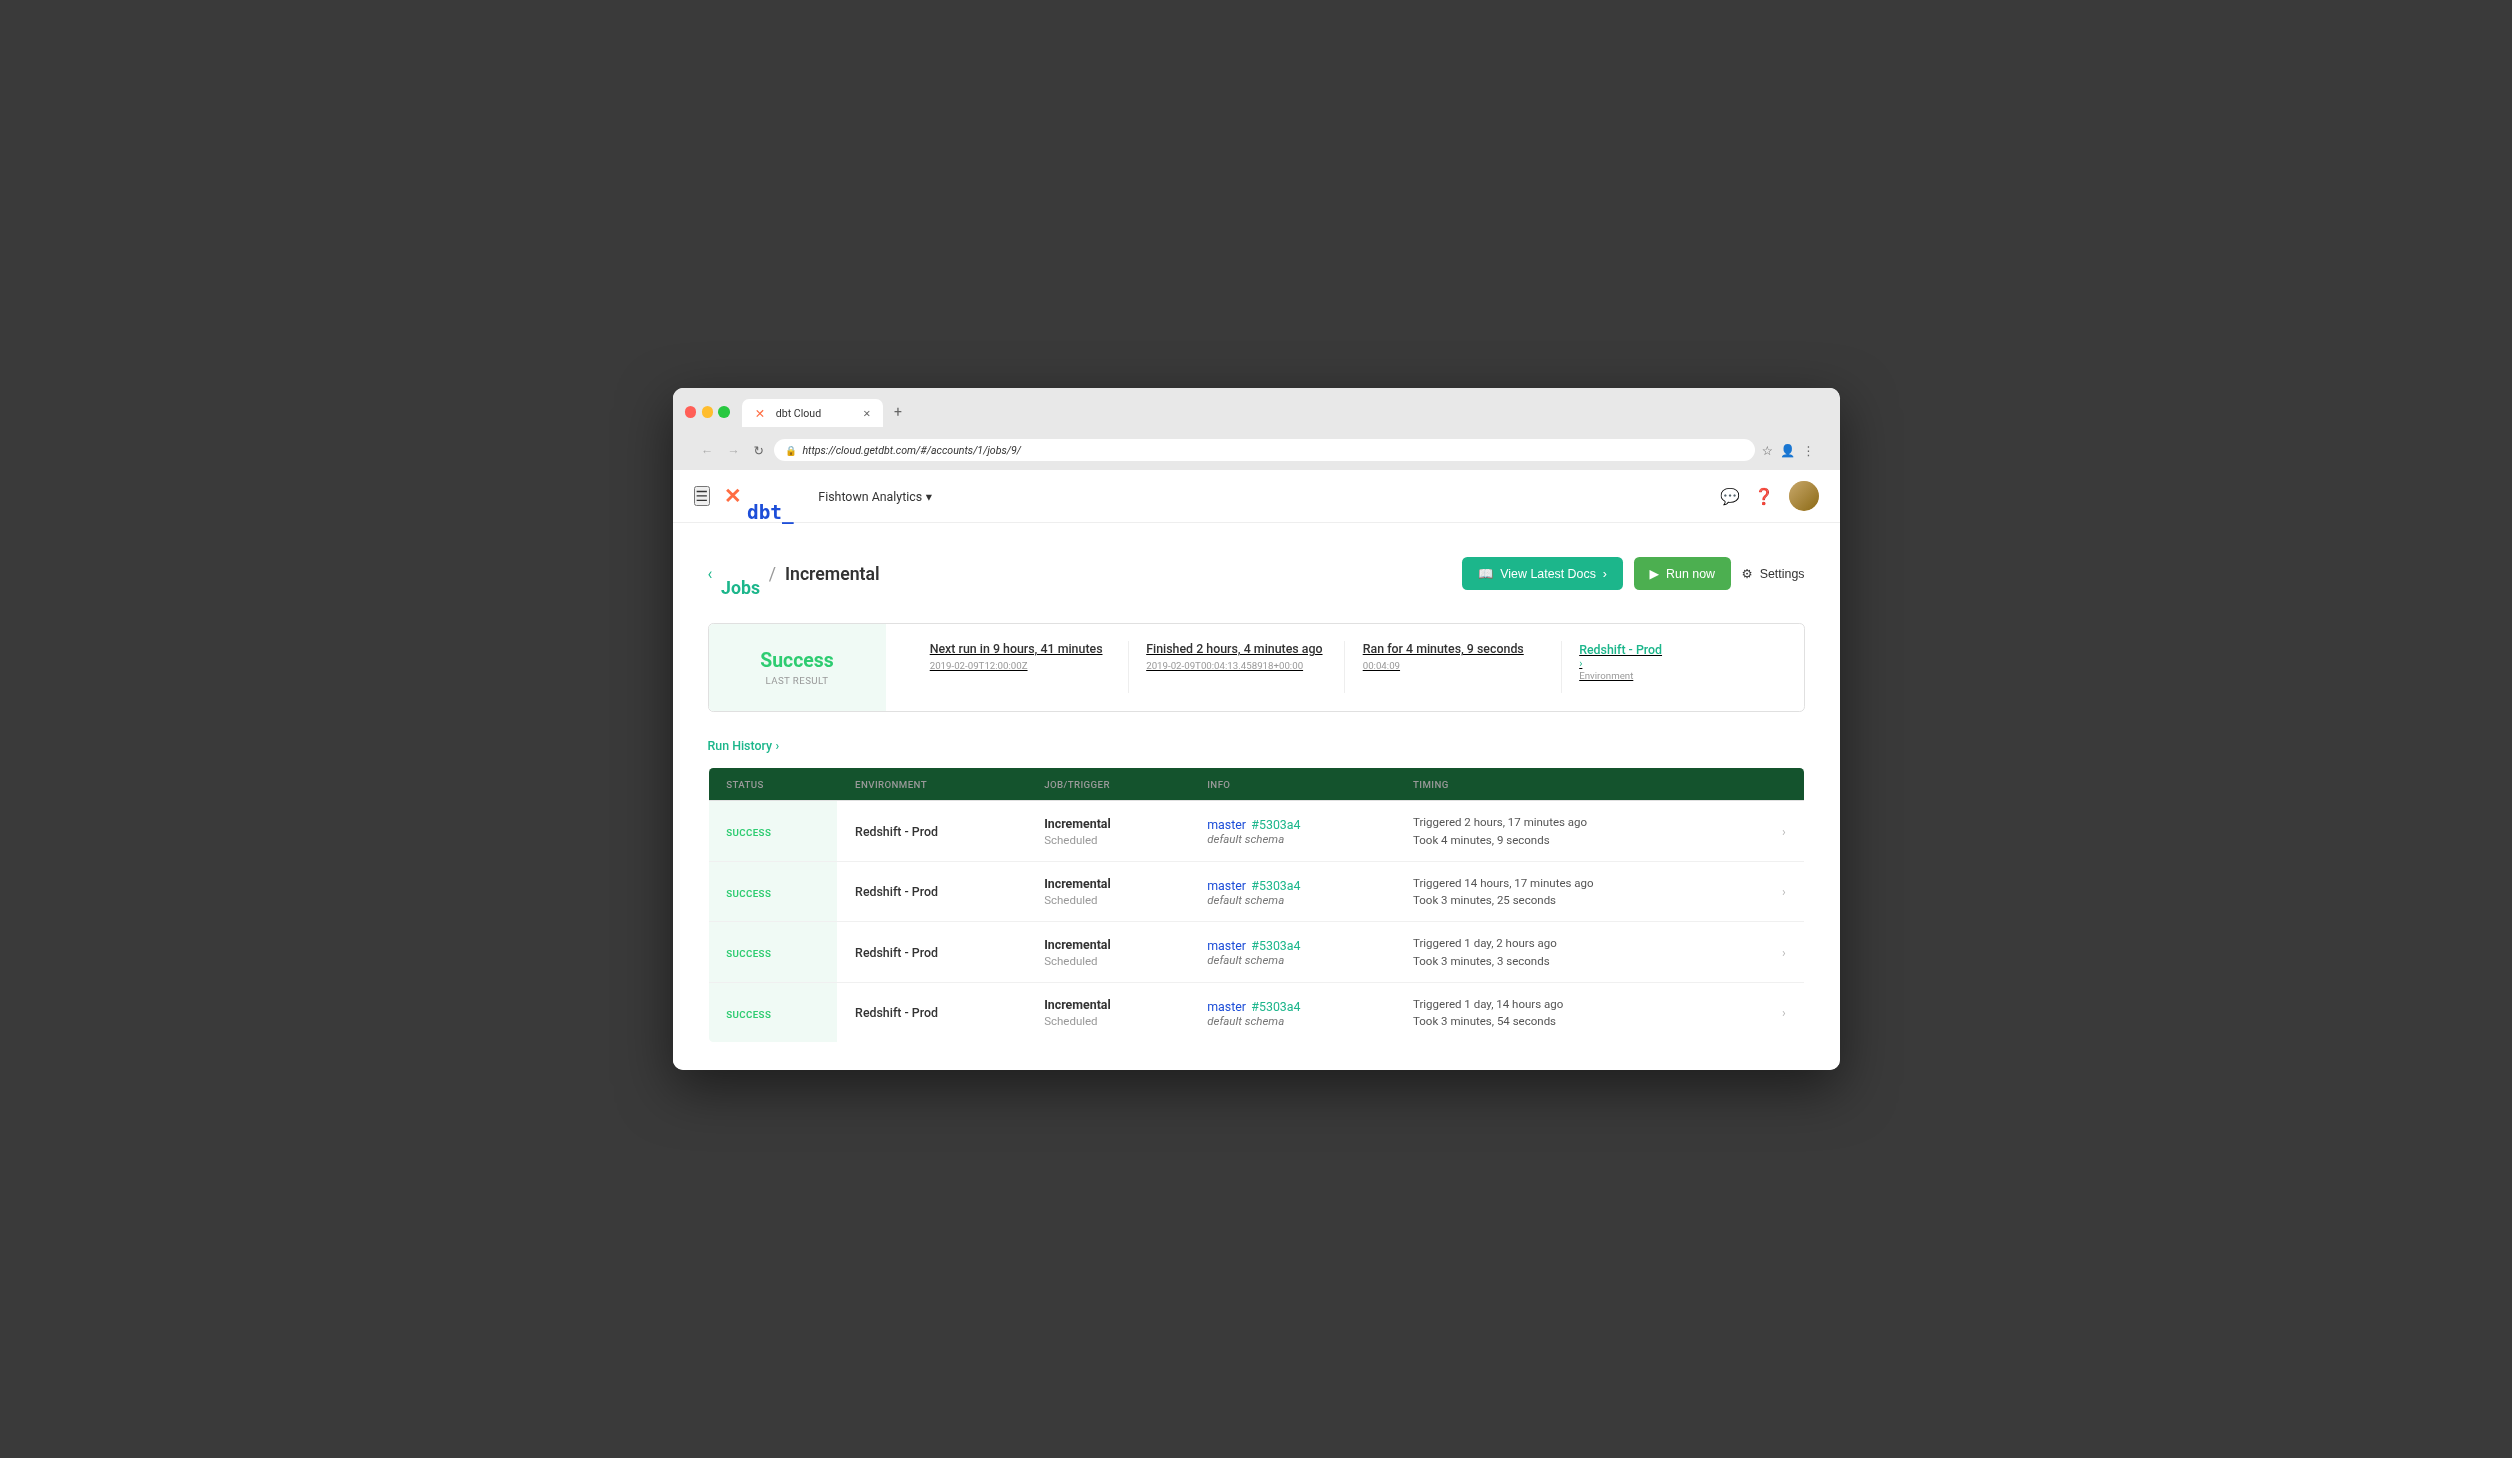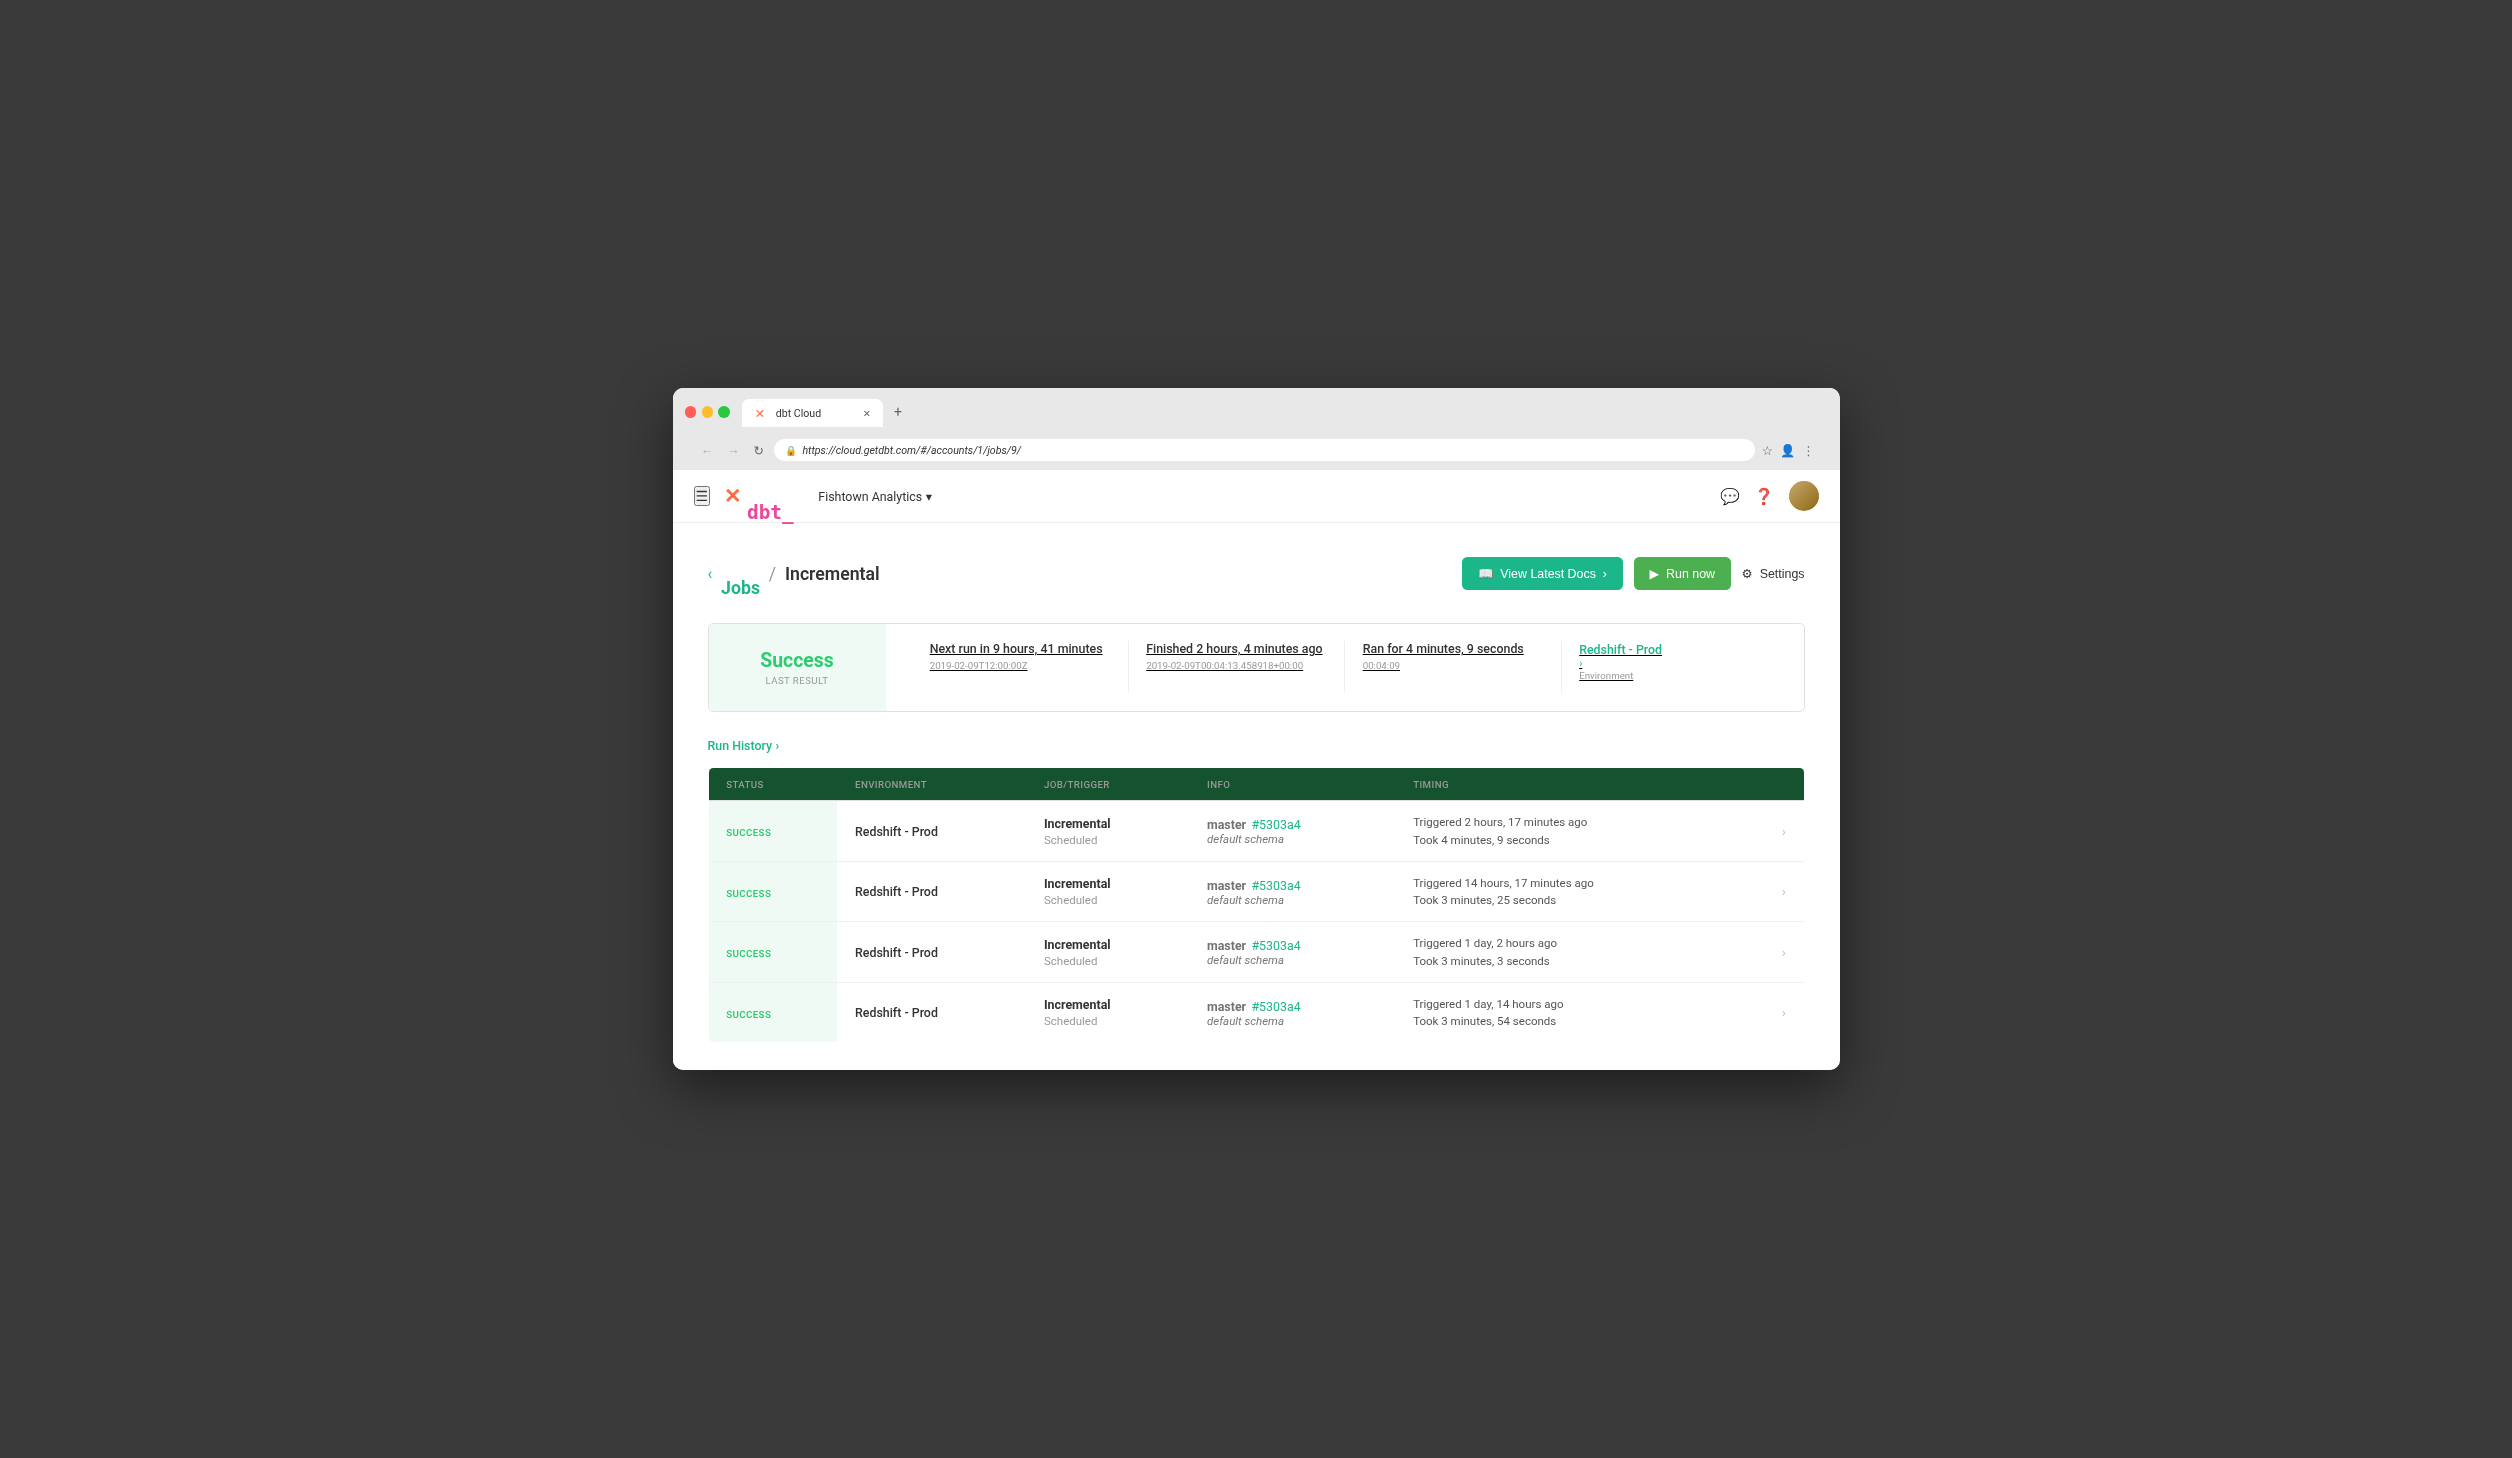--- a/index.html
+++ b/index.html
@@ -144,21 +144,21 @@
       margin-right: 17.7px;
     }
     .logo-icon {
       color: #ff6d42;
       font-size: 21px;
       font-weight: bold;
     }
     .logo-text {
       font-size: 19.4px;
       font-weight: 600;
-      color: #ec4899;
+      color: #1d4ed8;
       font-family: monospace;
       margin-top: 32px;
     }
     .org-selector {
       display: flex;
       align-items: center;
       gap: 3.5px;
       cursor: pointer;
       font-size: 12.4px;
       color: #333;
@@ -406,22 +406,22 @@
       display: inline-flex;
       align-items: center;
       gap: 5.3px;
       font-size: 12.4px;
     }
     .commit-hash {
       color: #1cb68b;
       text-decoration: none;
     }
     .commit-branch {
-      font-weight: 700;
-      color: #737373;
+      font-weight: 400;
+      color: #1d4ed8;
     }
     .commit-schema {
       font-size: 11.5px;
       color: #777;
       font-style: italic;
     }
     .td-timing {
       font-size: 11.5px;
       color: #555;
     }

